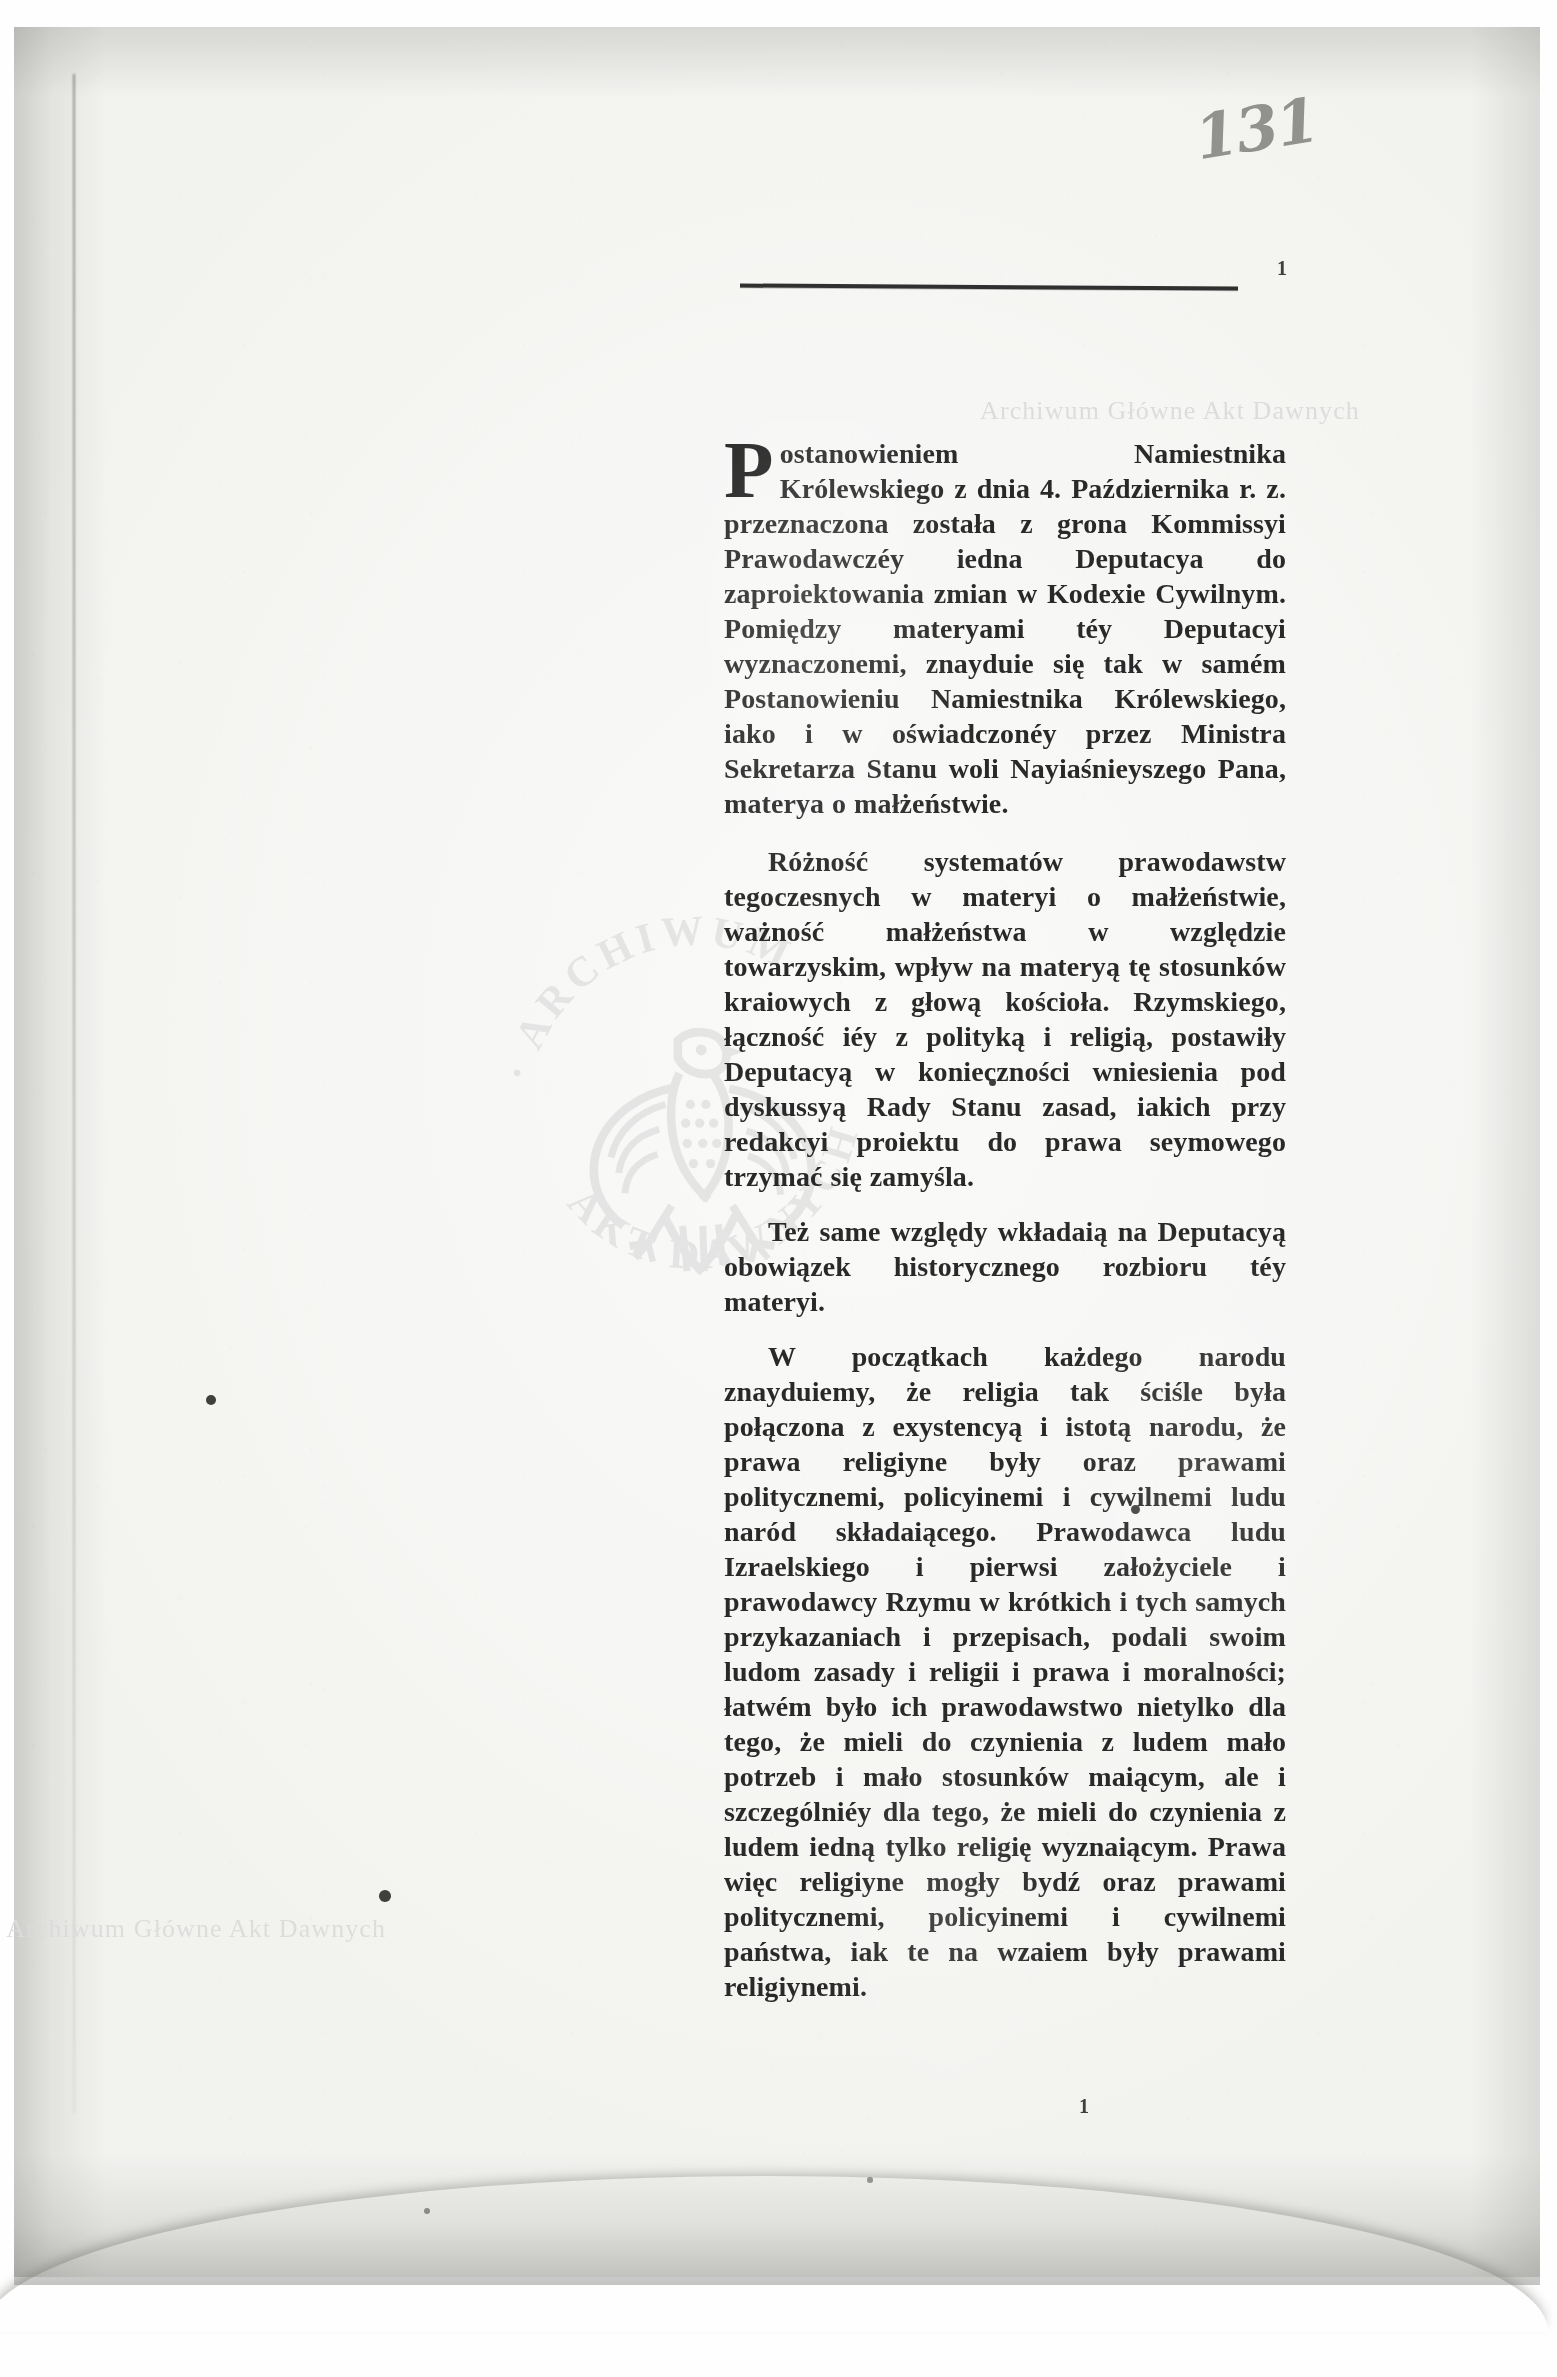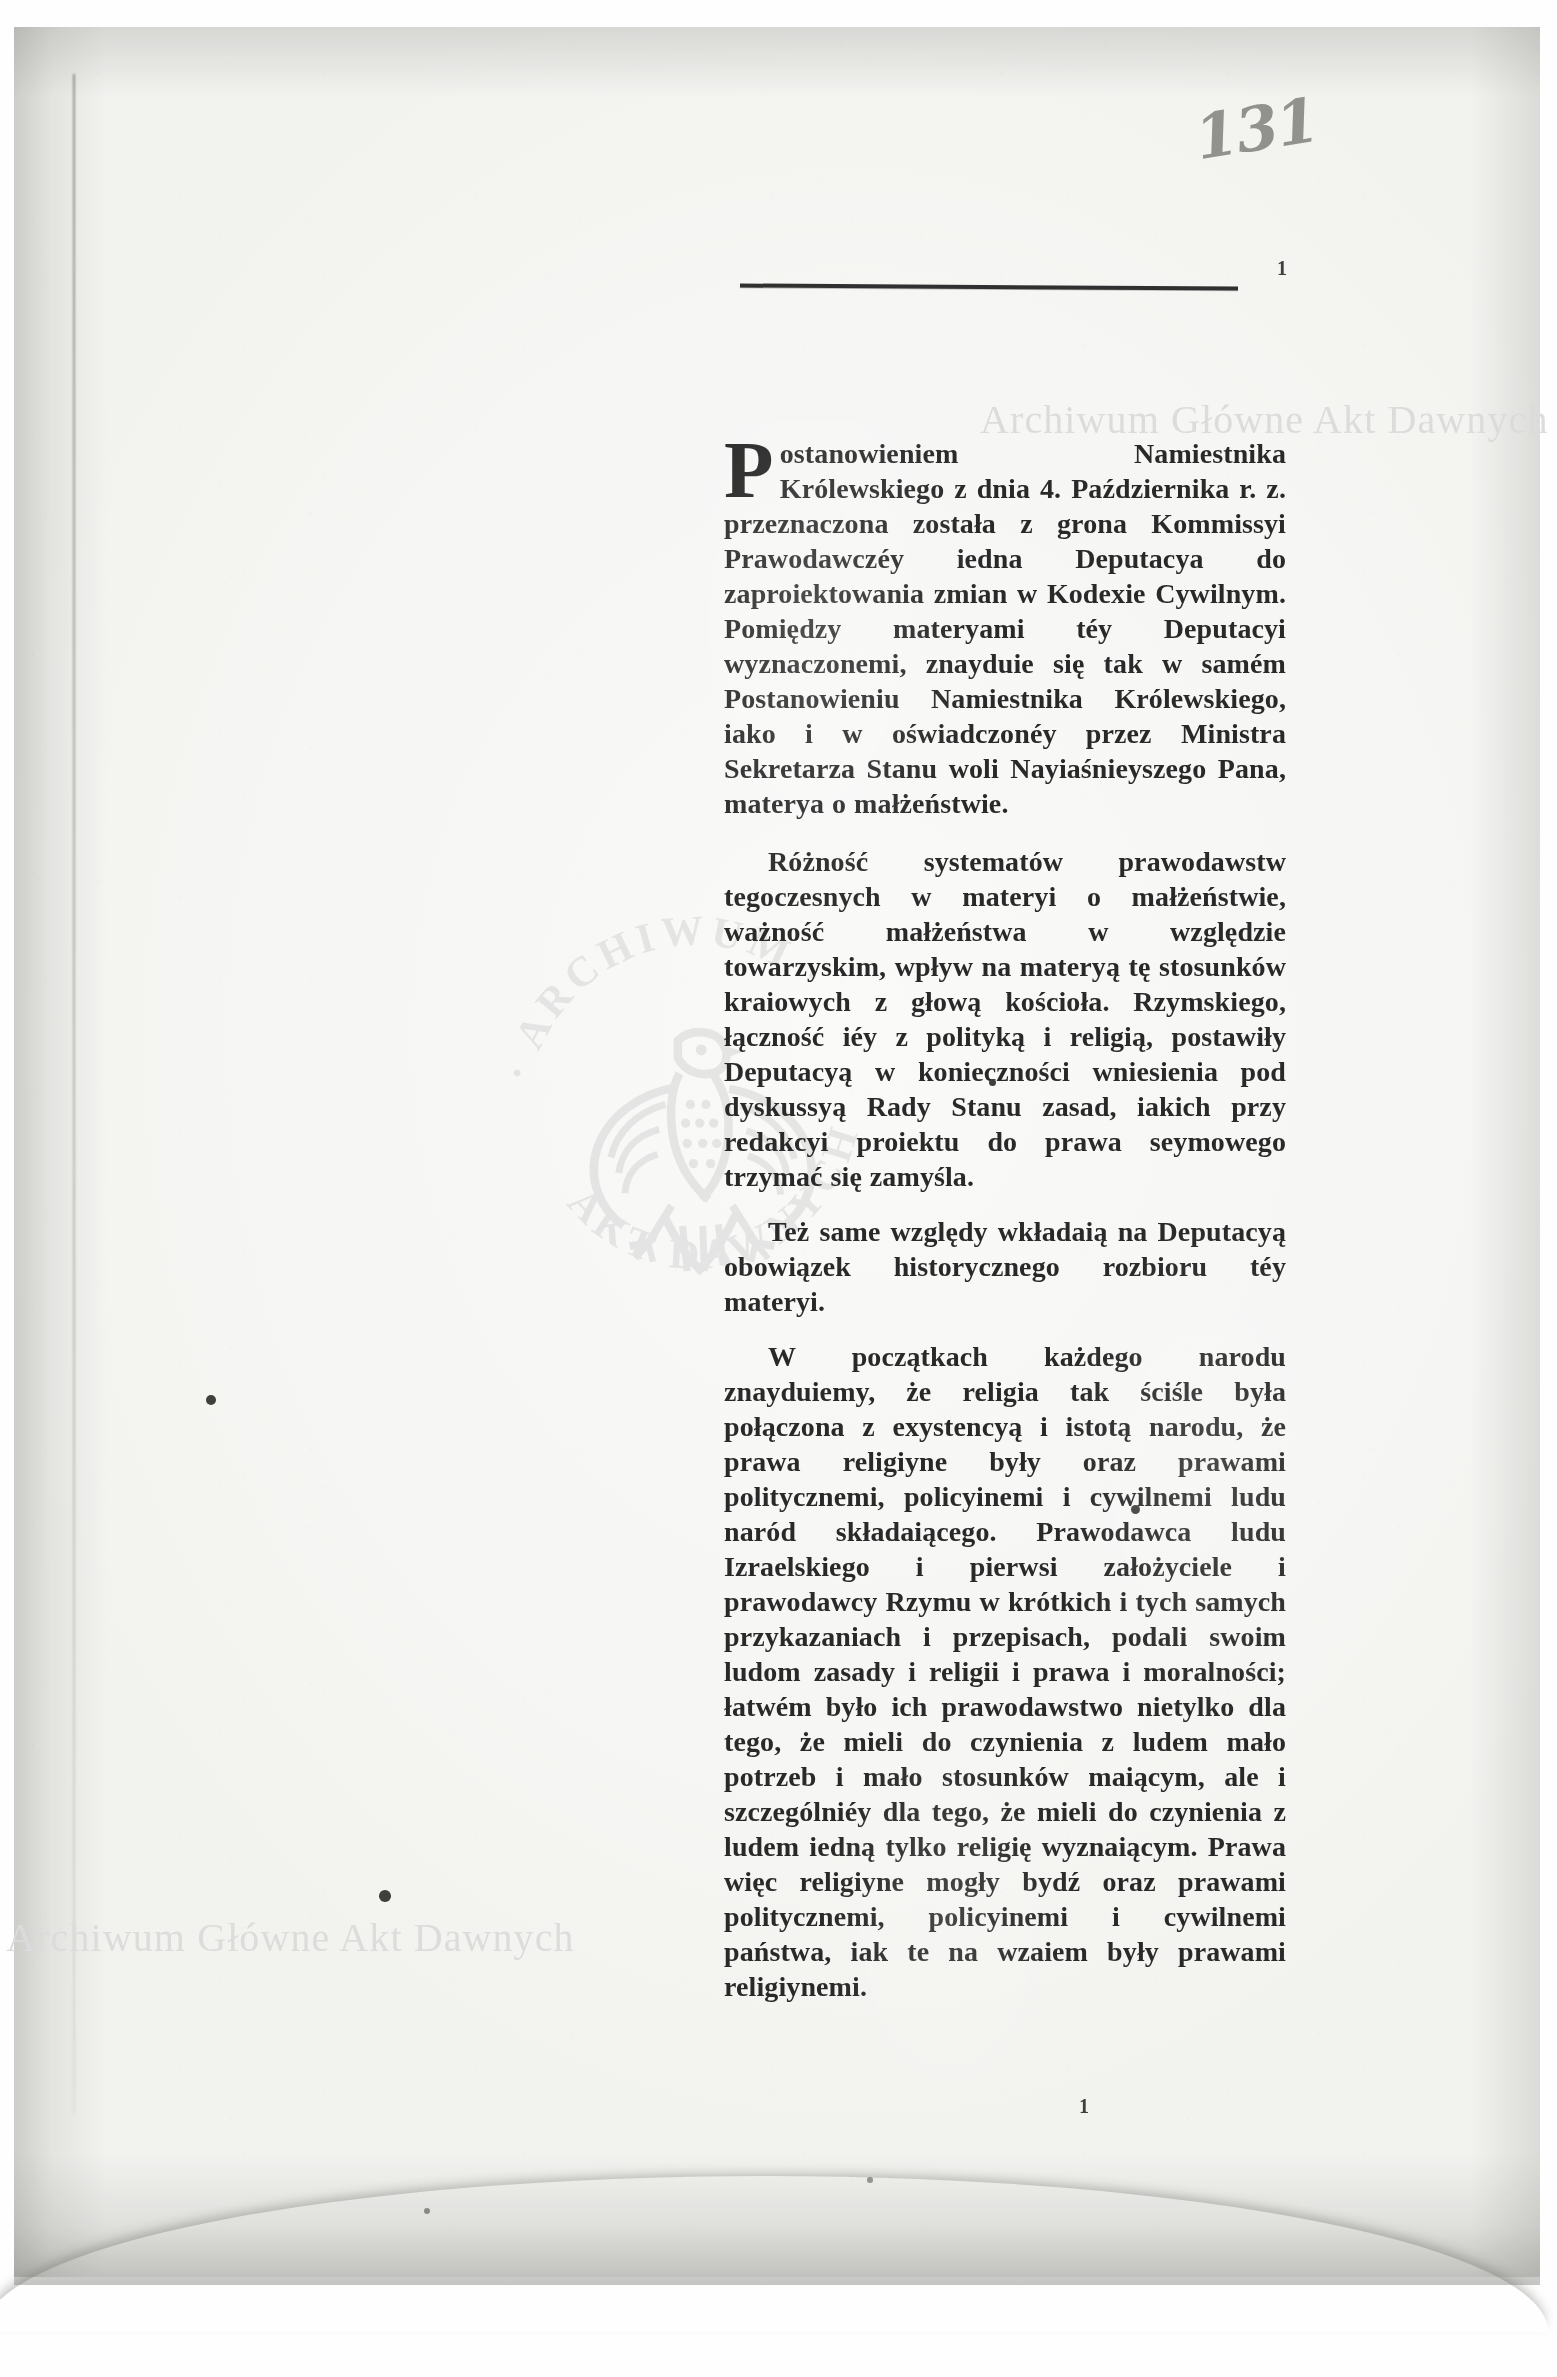--- a/index.html
+++ b/index.html
@@ -69,21 +69,21 @@
   #seal{
     position:absolute;left:477px;top:894px;width:436px;height:452px;
     opacity:.50;
   }
   #seal svg{width:100%;height:100%;display:block;}
 
   
   .wm{
     position:absolute;
     font-family:"Liberation Serif","DejaVu Serif",serif;
-    font-size:40px;letter-spacing:1.1px;
+    font-size:26px;letter-spacing:1.1px;
     color:#d9d9d9;white-space:nowrap;
     opacity:.95;
   }
   #wm-top{left:980px;top:396px;}
   #wm-bottom{left:6.2px;top:1914px;}
 
   
   #folio{
     position:absolute;left:1195px;top:93px;
     font-family:"DejaVu Serif",serif;

